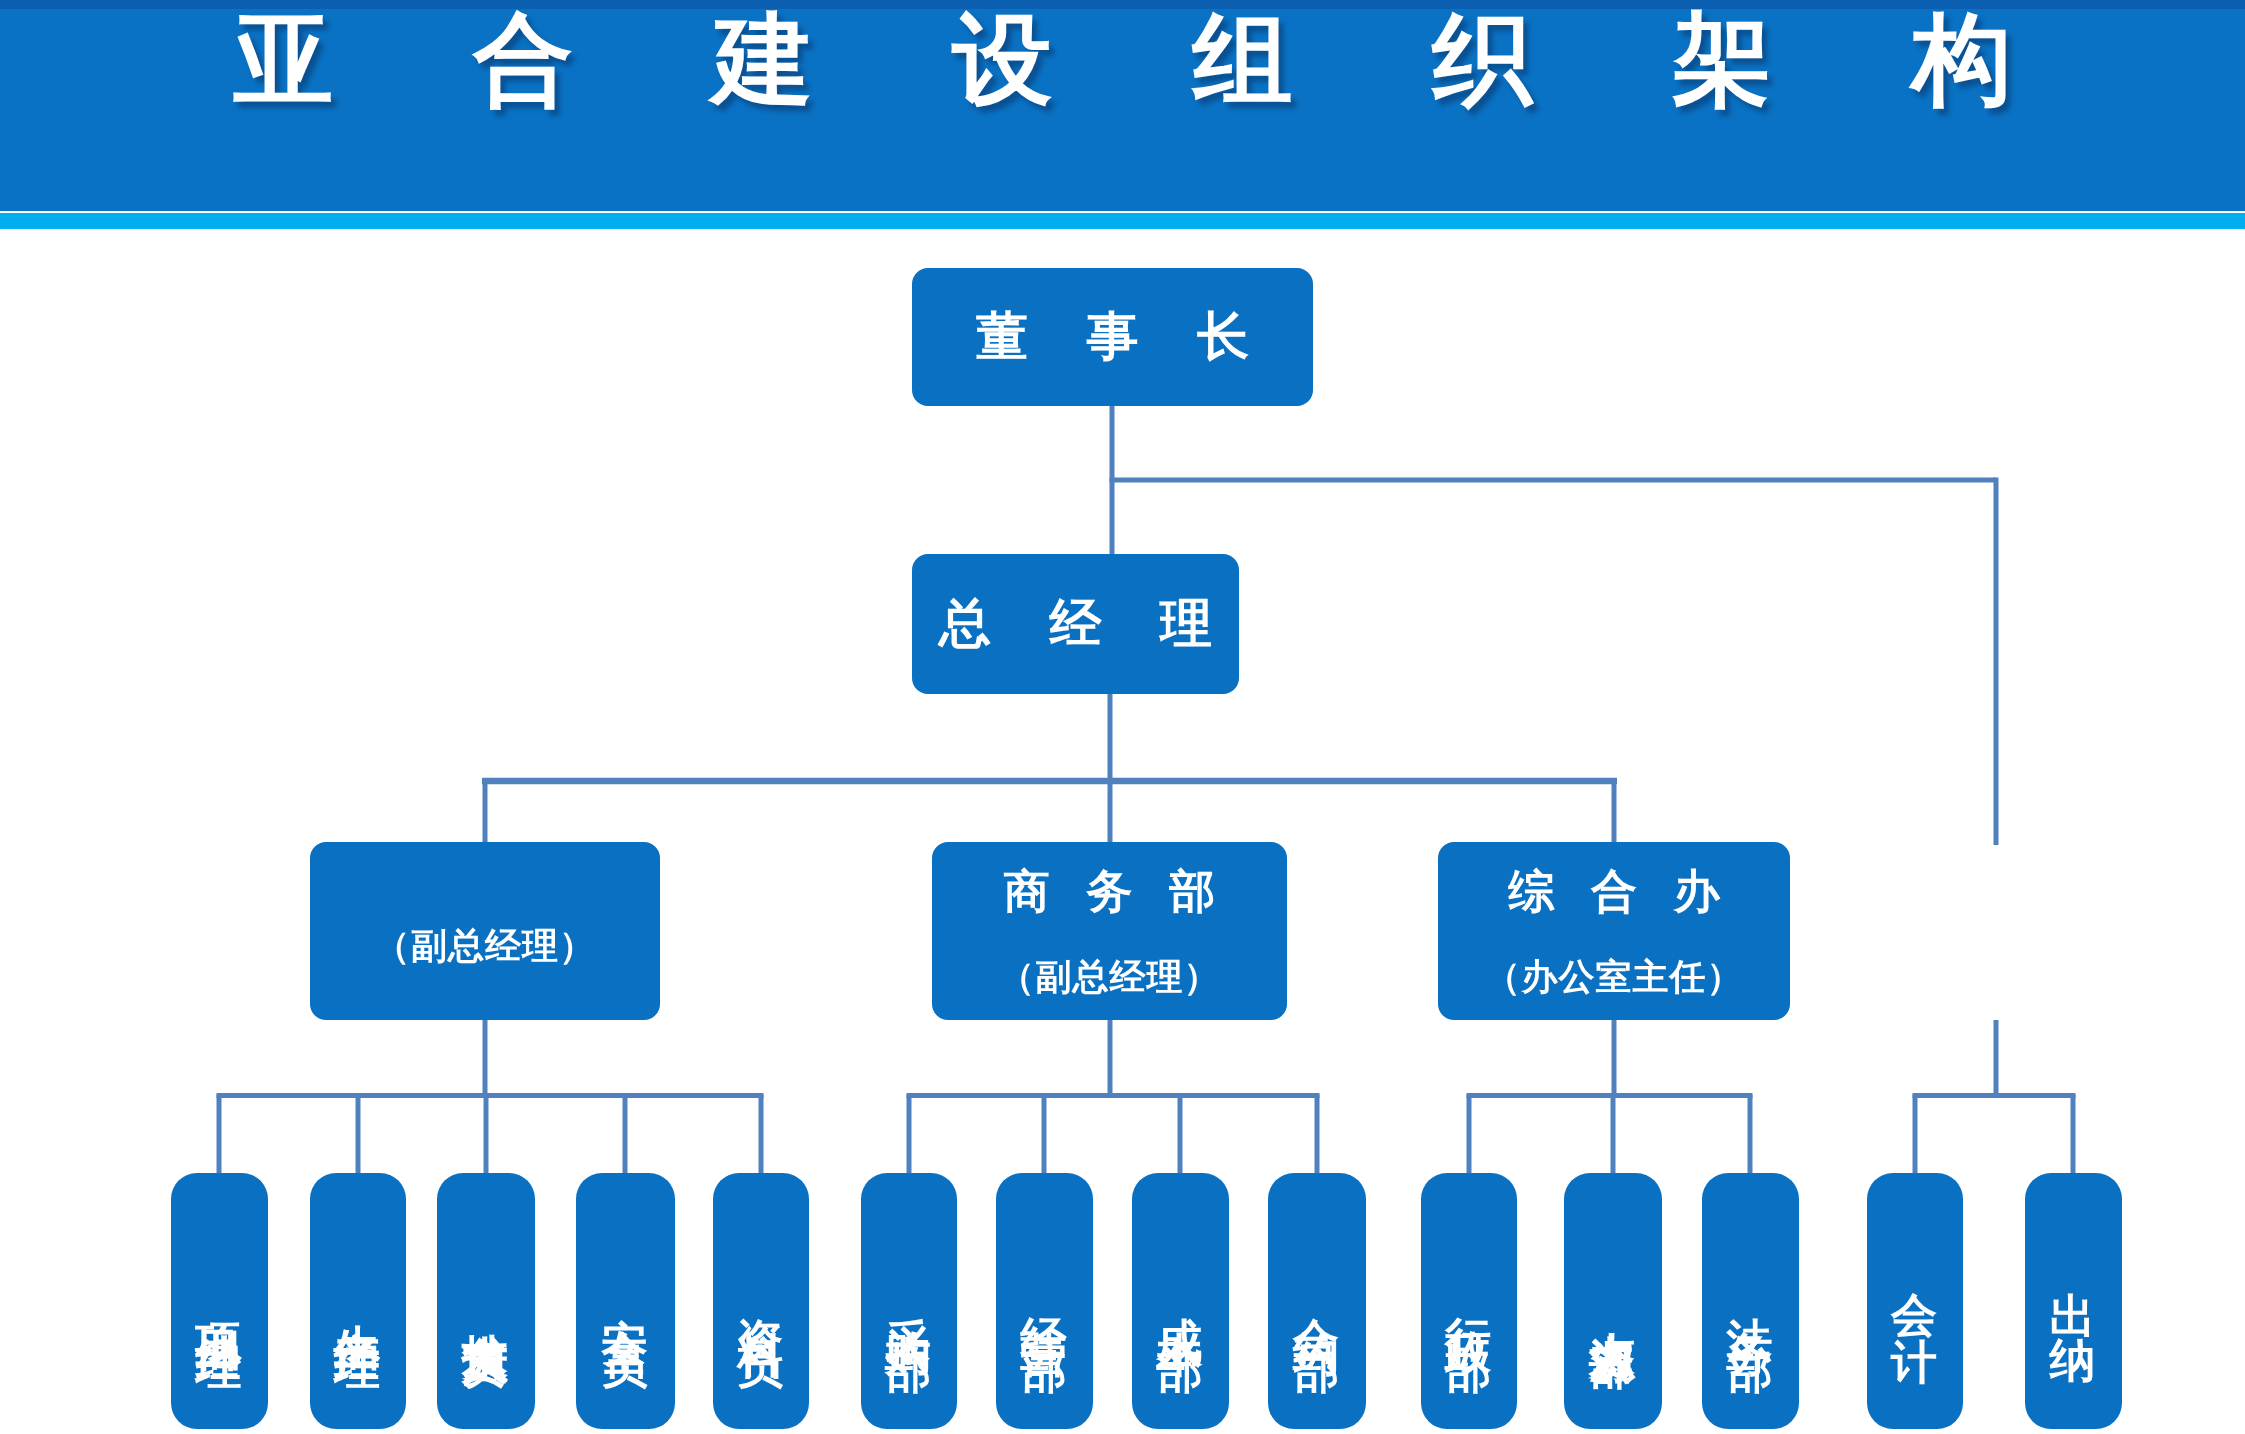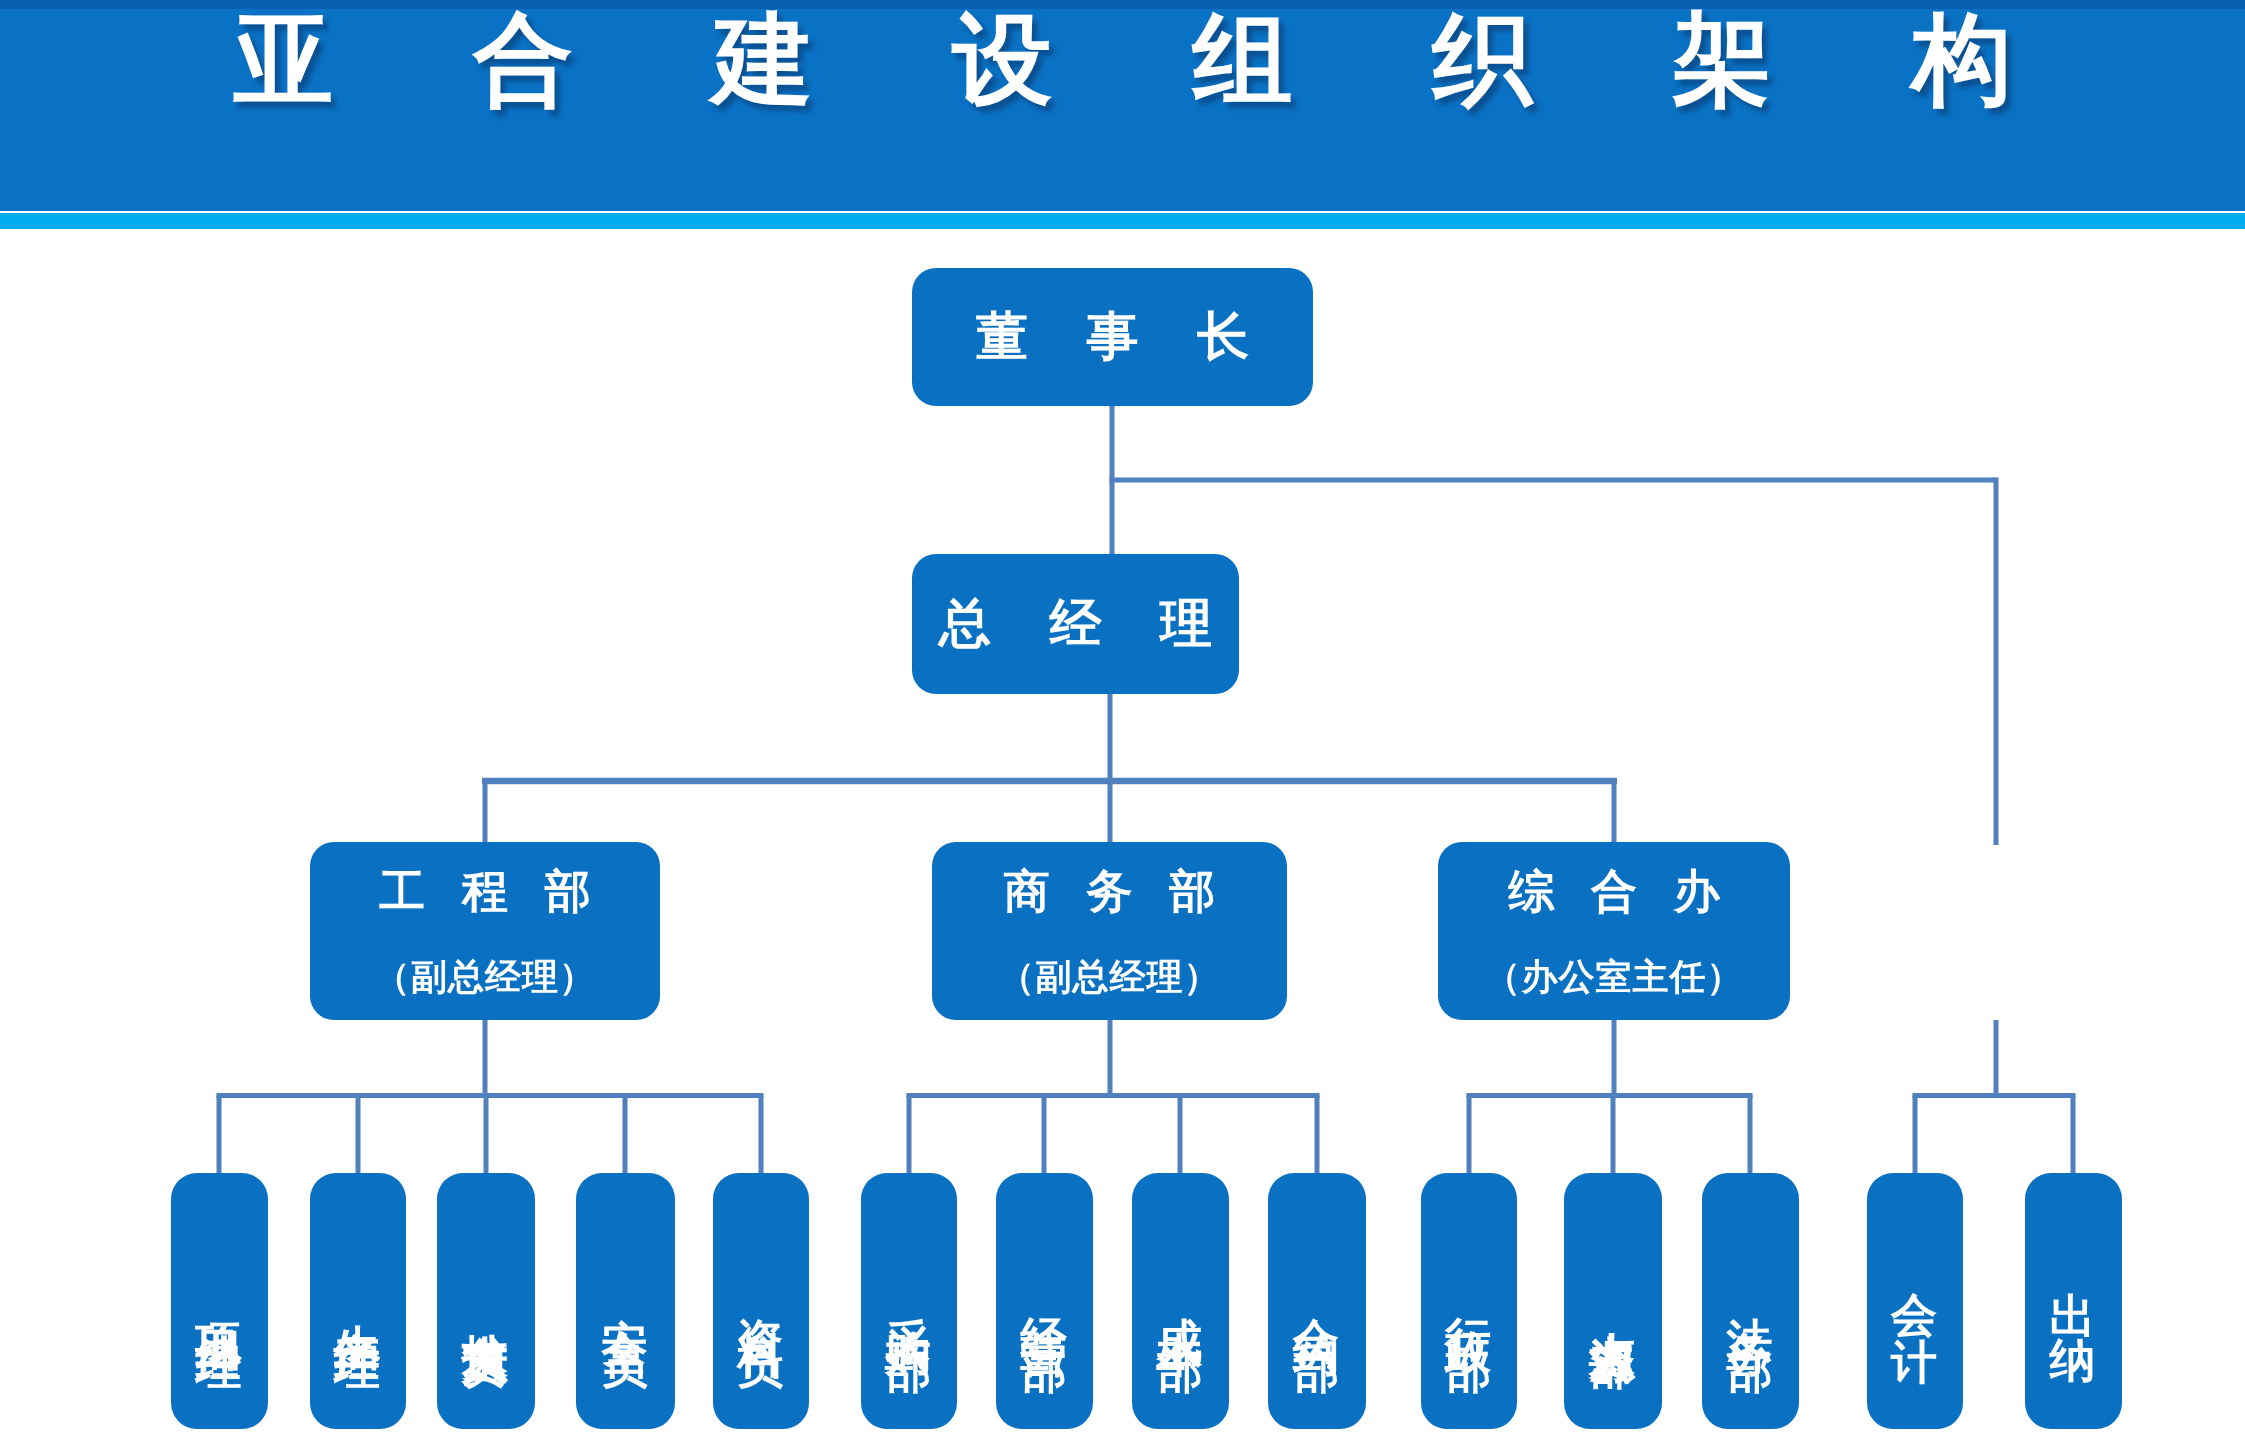--- a/index.html
+++ b/index.html
@@ -16,21 +16,21 @@
     display:flex;align-items:flex-start;justify-content:center;
     color:#ffffff;font-size:100px;font-weight:bold;line-height:1;
     letter-spacing:56px;white-space:nowrap;
     text-shadow:5px 6px 5px rgba(10,30,70,0.40);
   }
   .page-title span{margin-left:56px;}
   
   .connectors{position:absolute;left:0;top:0;width:2245px;height:1434px;}
   
   .node{
-    position:absolute;background:#0A70C2;color:#ffffff;border-radius:24px;
+    position:absolute;background:#0A70C2;color:#ffffff;border-radius:16px;
     display:flex;flex-direction:column;align-items:center;justify-content:center;
     box-sizing:border-box;
   }
   .lv-top{font-size:52px;font-weight:bold;letter-spacing:22px;white-space:nowrap;}
   .lv-top .t1{margin-left:22px;}
   .dept .t1{font-size:46px;font-weight:bold;letter-spacing:12px;margin-left:12px;white-space:nowrap;}
   .dept .t2{font-size:36px;font-weight:bold;letter-spacing:1px;margin-top:30px;white-space:nowrap;}
   .v-node{
     writing-mode:vertical-rl;text-orientation:upright;
     font-size:46px;font-weight:bold;line-height:1;
@@ -102,21 +102,20 @@
   </svg>
 
   <div class="node lv-top" style="left:912px;top:268px;width:401px;height:138px;">
     <span class="t1">董 事 长</span>
   </div>
   <div class="node lv-top" style="left:912px;top:554px;width:327px;height:140px;">
     <span class="t1">总 经 理</span>
   </div>
 
   <div class="node dept" style="left:310px;top:842px;width:350px;height:178px;">
-    <span class="t1">工 程 部</span>
     <span class="t2">（副总经理）</span>
   </div>
   <div class="node dept" style="left:932px;top:842px;width:355px;height:178px;text-align:center;">
     <span class="t1">商 务 部</span>
     <span class="t2">（副总经理）</span>
   </div>
   <div class="node dept" style="left:1438px;top:842px;width:352px;height:178px;">
     <span class="t1">综 合 办</span>
     <span class="t2">（办公室主任）</span>
   </div>

